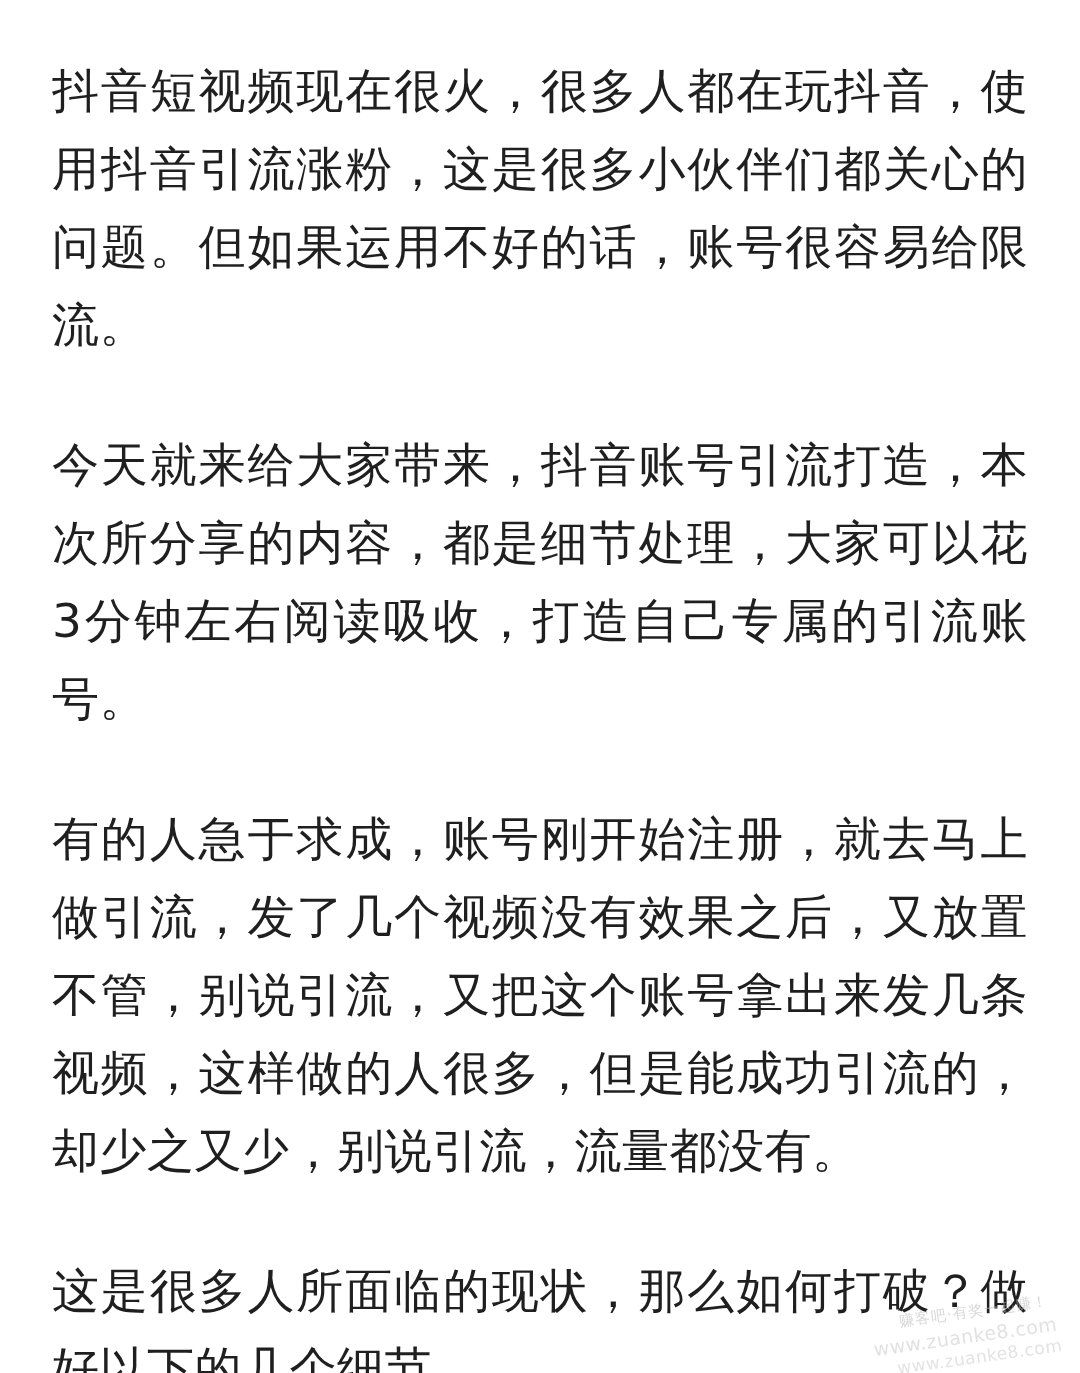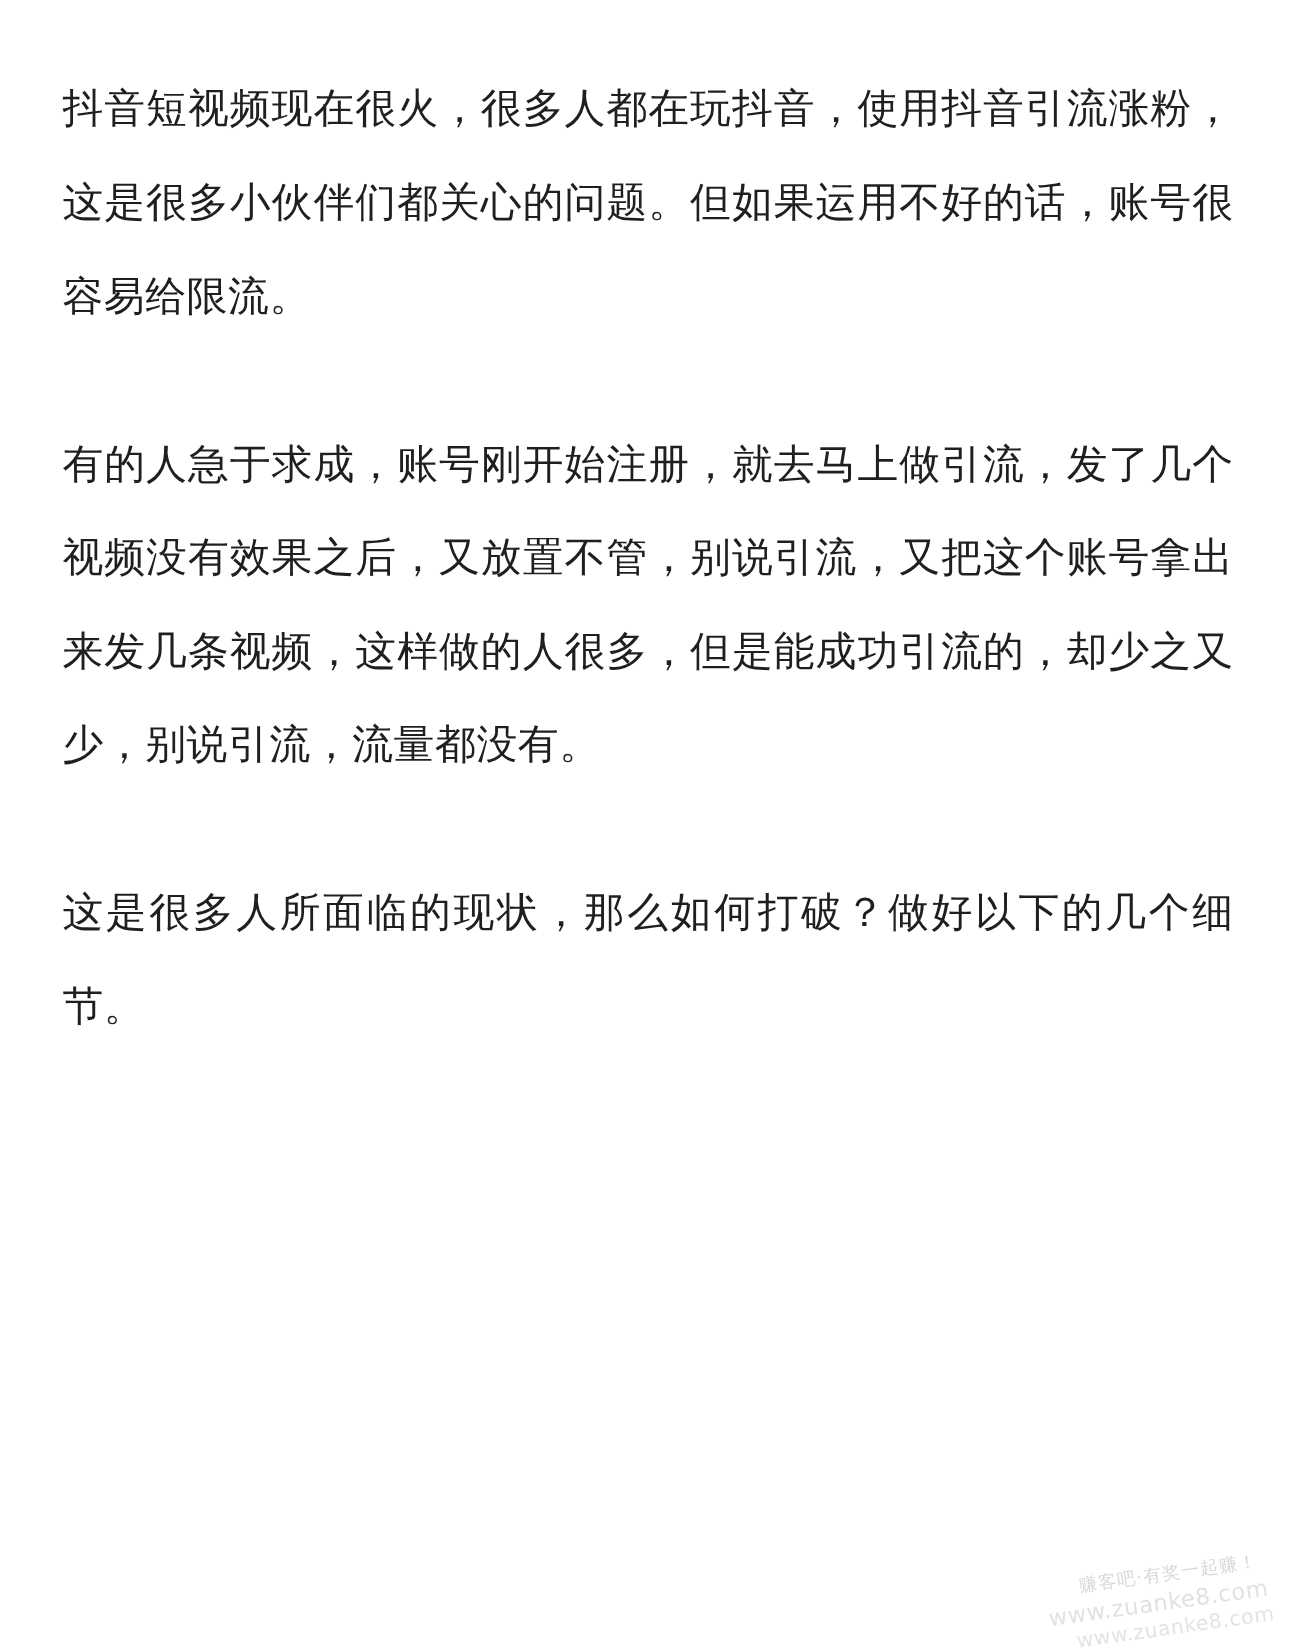--- a/index.html
+++ b/index.html
@@ -16,21 +16,21 @@
   }
   .article {
     position: absolute;
     top: 0;
     left: 0;
     width: 1080px;
     padding: 52px 52px 0 52px;
     box-sizing: border-box;
   }
   .para {
-    font-size: 34px;
+    font-size: 47px;
     line-height: 78px;
     color: #1f1f1f;
     letter-spacing: 0.5px;
     text-align: justify;
     text-justify: inter-ideograph;
     margin: 0 0 62px 0;
     font-weight: 400;
   }
   .para:last-child {
     margin-bottom: 0;
@@ -73,20 +73,21 @@
     color: #cccccc;
     letter-spacing: 0.5px;
     white-space: nowrap;
   }
 </style>
 </head>
 <body>
 
 <div class="article">
   <p class="para">抖音短视频现在很火，很多人都在玩抖音，使用抖音引流涨粉，这是很多小伙伴们都关心的问题。但如果运用不好的话，账号很容易给限流。</p>
+  <p class="para">今天就来给大家带来，抖音账号引流打造，本次所分享的内容，都是细节处理，大家可以花3分钟左右阅读吸收，打造自己专属的引流账号。</p>
   <p class="para">有的人急于求成，账号刚开始注册，就去马上做引流，发了几个视频没有效果之后，又放置不管，别说引流，又把这个账号拿出来发几条视频，这样做的人很多，但是能成功引流的，却少之又少，别说引流，流量都没有。</p>
   <p class="para">这是很多人所面临的现状，那么如何打破？做好以下的几个细节。</p>
 </div>
 
 <div class="watermark">
   <div class="wm-line1">赚客吧·有奖一起赚！</div>
   <div class="wm-line2">www.zuanke8.com</div>
   <div class="wm-line3">www.zuanke8.com</div>
 </div>
 

